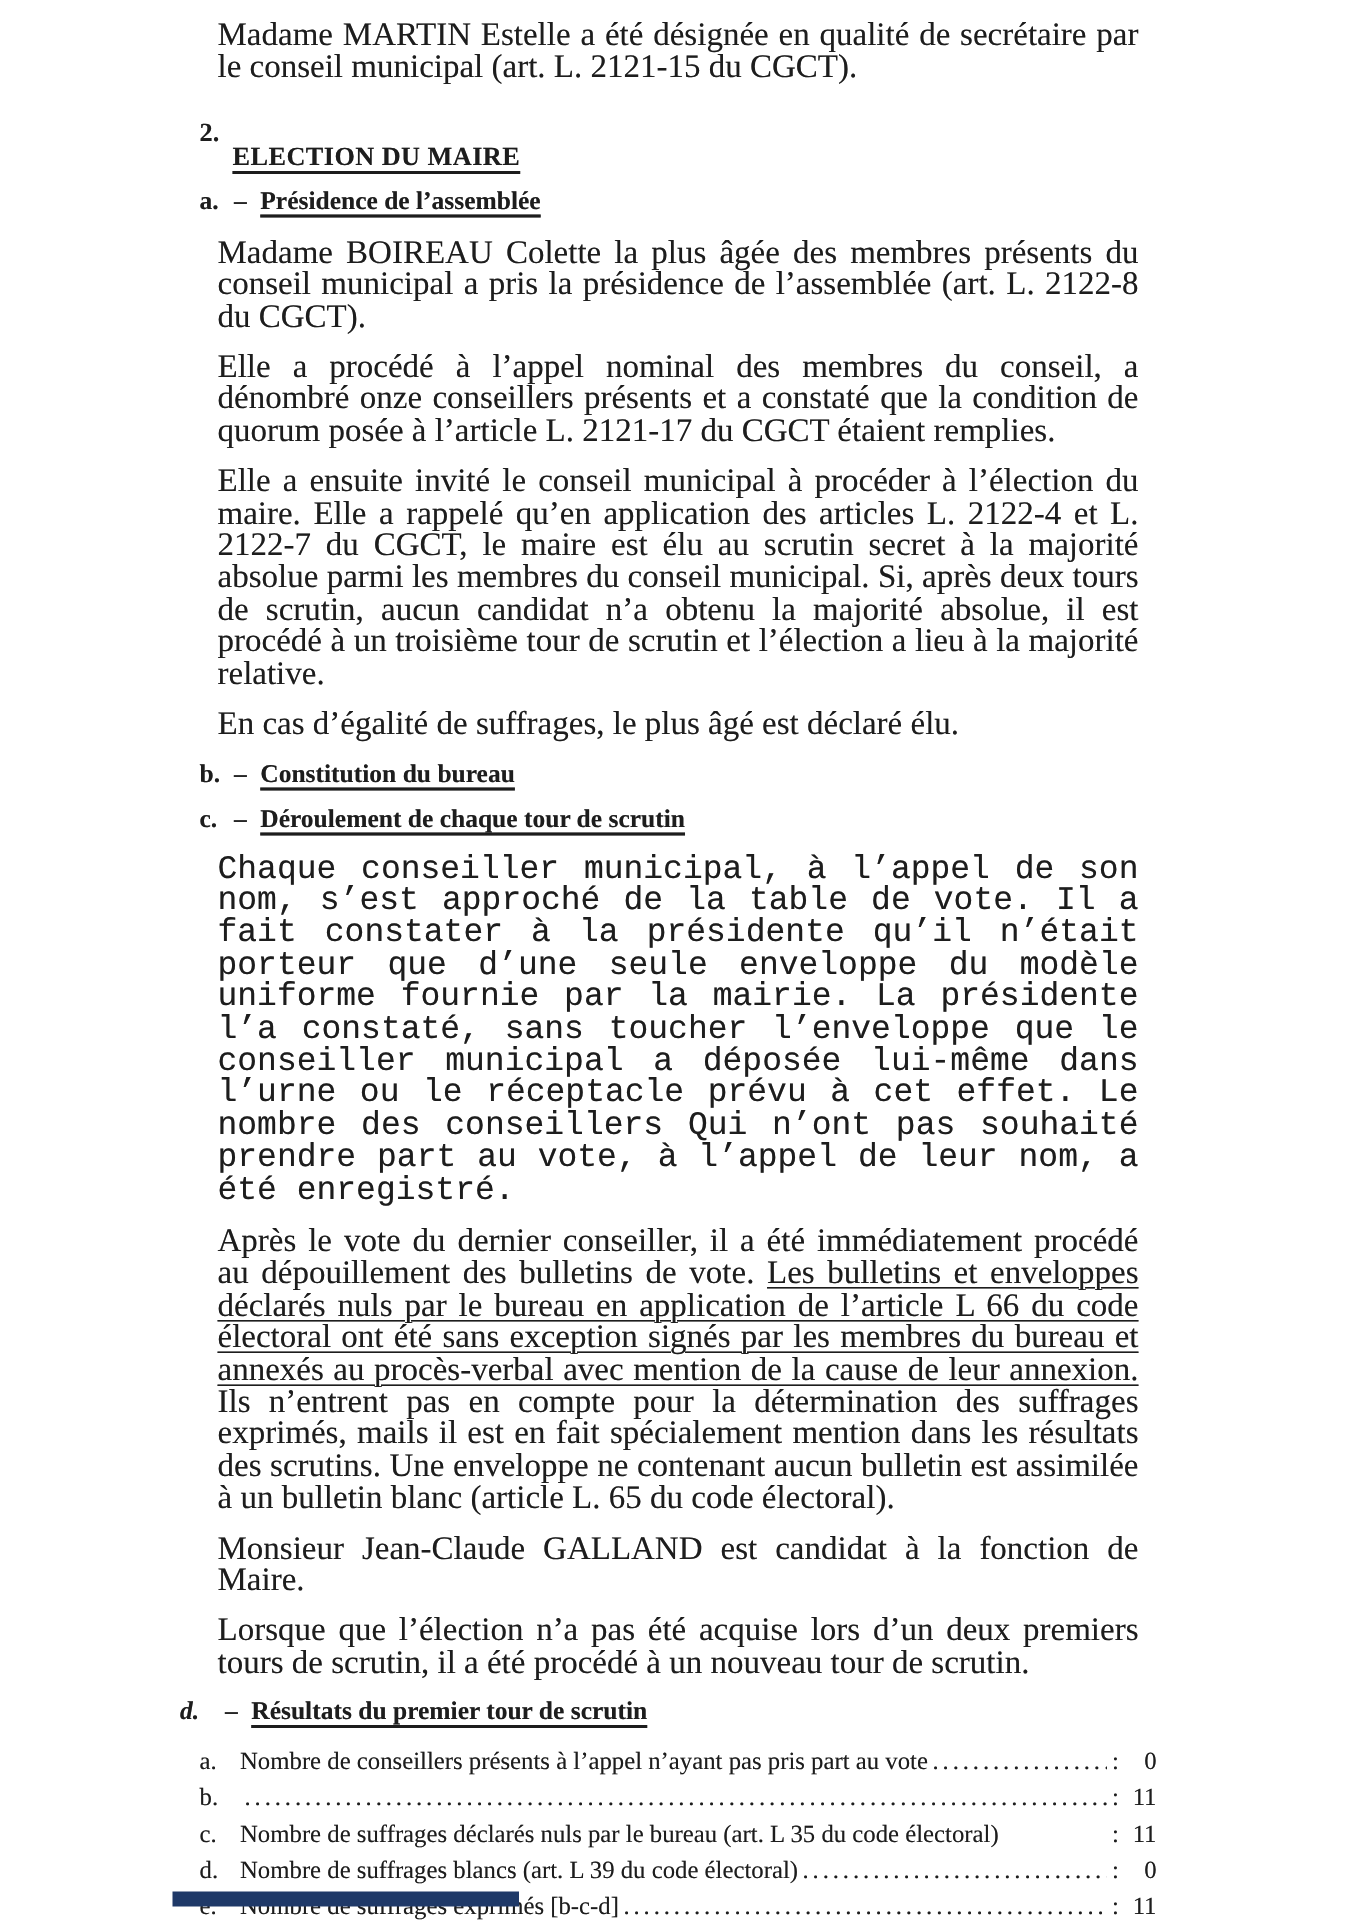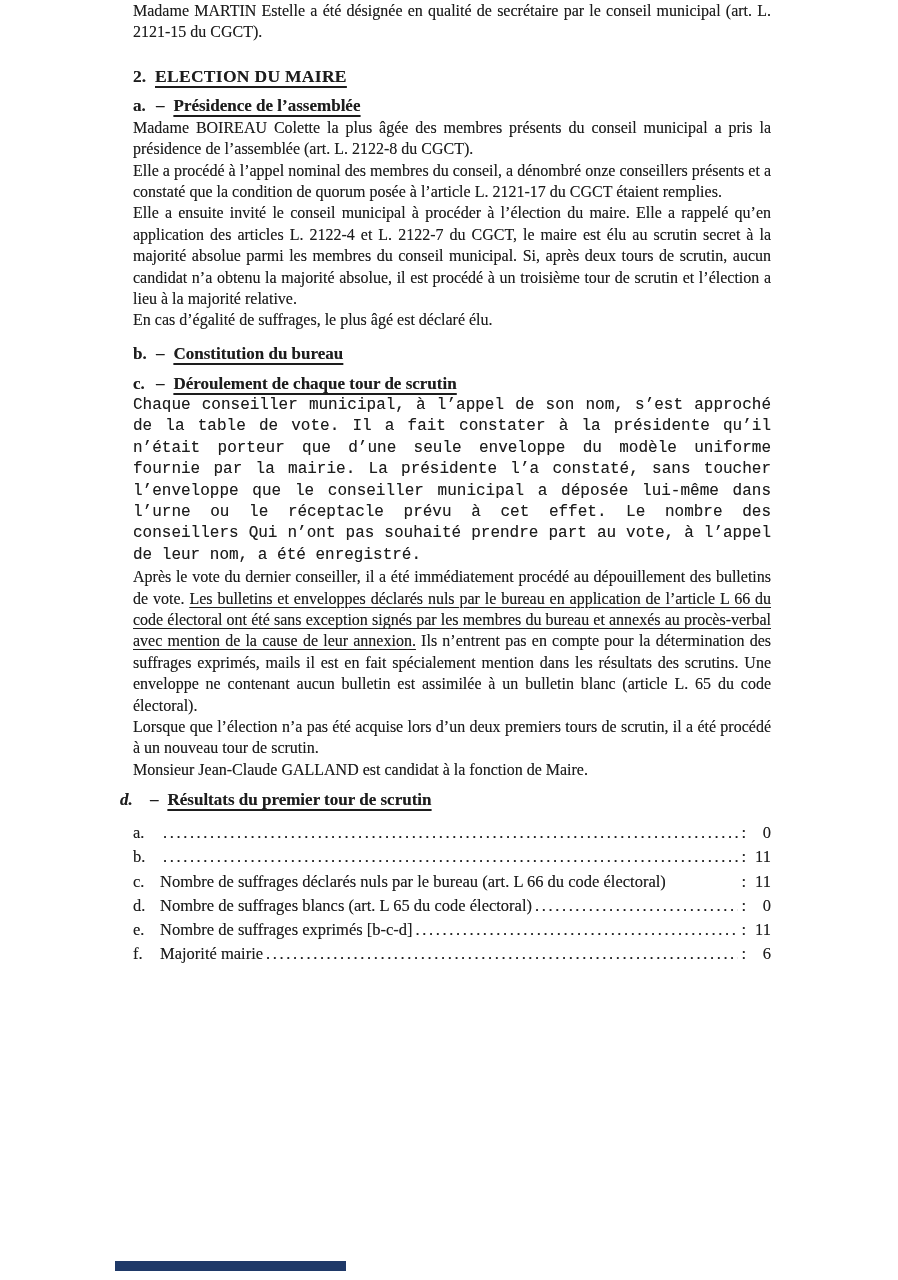--- a/index.html
+++ b/index.html
@@ -15,42 +15,43 @@
     overflow: hidden;
     background: #ffffff;
   }
   .content {
     position: absolute;
     left: 133px; top: 0;
     width: 638px;
     text-shadow: 0 0 0.4px rgba(30,30,30,0.5);
   }
   p.body {
-    font-size: 16px;
+    font-size: 22px;
     line-height: 21.4px;
     text-align: justify;
-    margin: 0;
+    margin: 12px;
   }
   .mt-intro { margin-top: 116px; }
   .u-pass { text-decoration: underline; text-underline-offset: 3px; text-decoration-thickness: 1.3px; }
 
   
   .h2 {
     display: flex;
     font-weight: bold;
     font-size: 17.5px;
     line-height: 22px;
     margin-top: 22px;
   }
   .h2 .num { width: 22px; flex: none; }
   .h2 .title {
     text-decoration: underline;
     text-underline-offset: 3.5px;
     text-decoration-thickness: 1.8px;
     letter-spacing: 0.3px;
+    margin-top: 16px;
   }
 
   
   .sub {
     display: flex;
     font-weight: bold;
     font-size: 17px;
     line-height: 22px;
   }
   .sub .letter { width: 23px; flex: none; }
@@ -137,57 +138,58 @@
     <div class="sub sub-c">
       <span class="letter">c.</span>
       <span class="dash">–</span>
       <span class="title">Déroulement de chaque tour de scrutin</span>
     </div>
 
     <p class="body mt-pc1">Chaque conseiller municipal, à l’appel de son nom, s’est approché de la table de vote. Il a fait constater à la présidente qu’il n’était porteur que d’une seule enveloppe du modèle uniforme fournie par la mairie. La présidente l’a constaté, sans toucher l’enveloppe que le conseiller municipal a déposée lui-même dans l’urne ou le réceptacle prévu à cet effet. Le nombre des conseillers Qui n’ont pas souhaité prendre part au vote, à l’appel de leur nom, a été enregistré.</p>
 
     <p class="body mt-pc2"><span>Après le vote du dernier conseiller, il a été immédiatement procédé au dépouillement des bulletins de vote. </span><span class="u-pass">Les bulletins et enveloppes déclarés nuls par le bureau en application de l’article L 66 du code électoral ont été sans exception signés par les membres du bureau et annexés au procès-verbal avec mention de la cause de leur annexion.</span><span> Ils n’entrent pas en compte pour la détermination des suffrages exprimés, mails il est en fait spécialement mention dans les résultats des scrutins. Une enveloppe ne contenant aucun bulletin est assimilée à un bulletin blanc (article L. 65 du code électoral).</span></p>
 
+    <p class="body mt-pc4">Monsieur Jean-Claude GALLAND est candidat à la fonction de Maire.</p>
+
     <p class="body mt-pc3">Lorsque que l’élection n’a pas été acquise lors d’un deux premiers tours de scrutin, il a été procédé à un nouveau tour de scrutin.</p>
-
-    <p class="body mt-pc4">Monsieur Jean-Claude GALLAND est candidat à la fonction de Maire.</p>
 
     <div class="sub sub-d">
       <span class="letter">d.</span>
       <span class="dash">–</span>
       <span class="title">Résultats du premier tour de scrutin</span>
     </div>
 
     <div class="results">
 
       <div class="res-row">
         <span class="res-letter">a.</span>
+        <span class="res-label">Nombre de conseillers présents à l’appel n’ayant pas pris part au vote</span>
         <span class="res-dots">........................................................................................................................</span>
         <span class="res-colon">:</span>
         <span class="res-value">0</span>
       </div>
 
       <div class="res-row">
         <span class="res-letter">b.</span>
         <span class="res-dots">........................................................................................................................</span>
         <span class="res-colon">:</span>
         <span class="res-value">11</span>
       </div>
 
       <div class="res-row">
         <span class="res-letter">c.</span>
-        <span class="res-label">Nombre de suffrages déclarés nuls par le bureau (art. L 66 du code électoral)</span>
+        <span class="res-label">Nombre de suffrages déclarés nuls par le bureau (art. L 35 du code électoral)</span>
         <span class="res-dots"></span>
         <span class="res-colon">:</span>
         <span class="res-value">11</span>
       </div>
 
       <div class="res-row">
         <span class="res-letter">d.</span>
-        <span class="res-label">Nombre de suffrages blancs (art. L 65 du code électoral)</span>
+        <span class="res-label">Nombre de suffrages blancs (art. L 39 du code électoral)</span>
         <span class="res-dots">........................................................................................................................</span>
         <span class="res-colon">:</span>
         <span class="res-value">0</span>
       </div>
 
       <div class="res-row">
         <span class="res-letter">e.</span>
         <span class="res-label">Nombre de suffrages exprimés [b-c-d]</span>
         <span class="res-dots">........................................................................................................................</span>
         <span class="res-colon">:</span>

